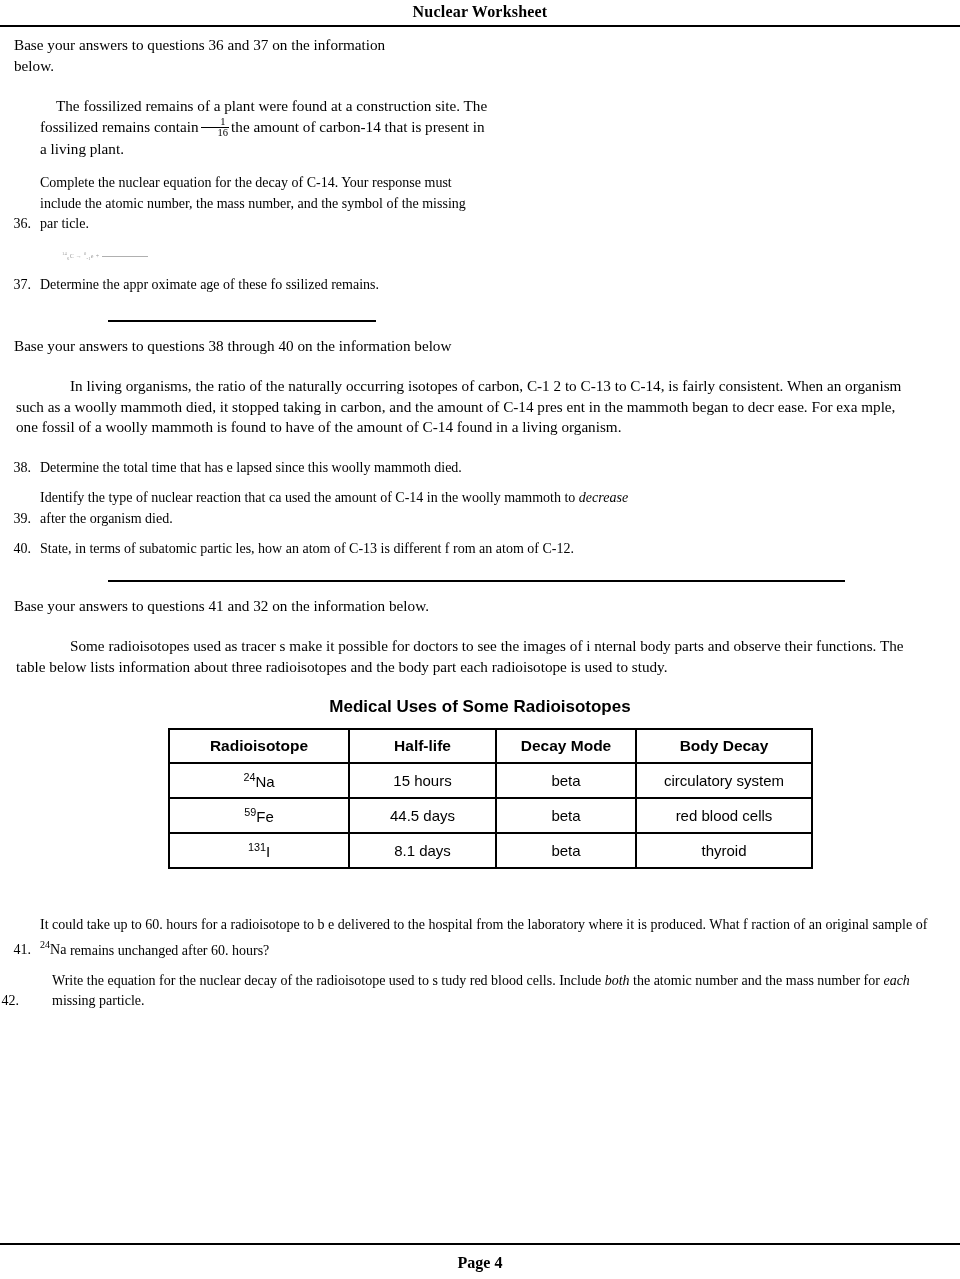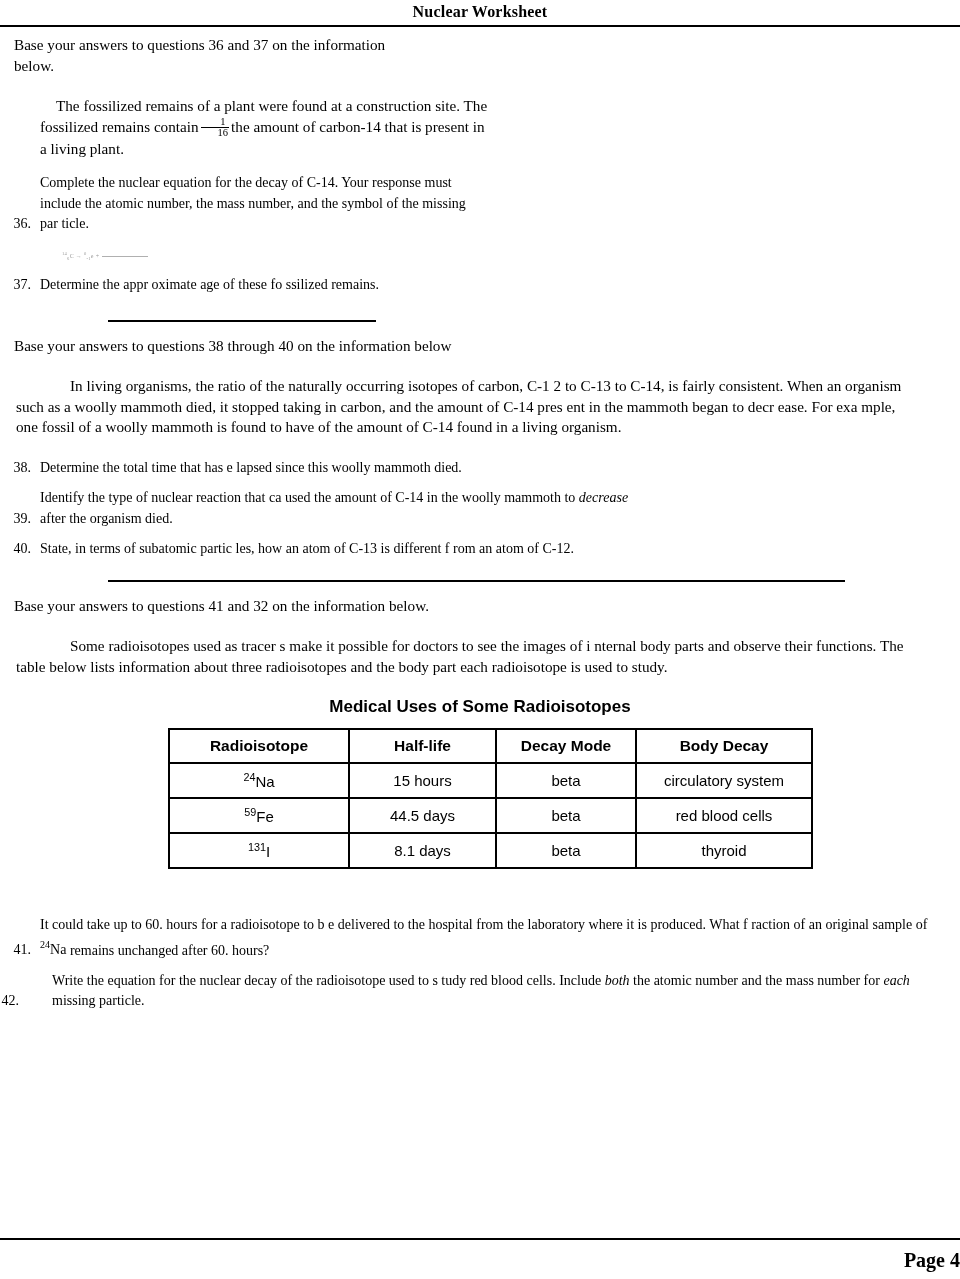--- a/index.html
+++ b/index.html
@@ -163,23 +163,23 @@
     bottom: 10px;
     width: 100%;
   }
   .footer-rule {
     border: none;
     border-top: 2.5px solid #000;
     width: 100%;
     margin: 0;
   }
   .footer-text {
-    text-align: right;
+    text-align: center;
     font-weight: bold;
-    font-size: 20px;
+    font-size: 16px;
     margin-top: 9px;
     font-family: "Liberation Serif", "DejaVu Serif", serif;
   }
   .sp8  { height: 8px; }
   .sp10 { height: 10px; }
   .sp14 { height: 14px; }
   .sp16 { height: 16px; }
   .sp20 { height: 20px; }
   .sp24 { height: 24px; }
 </style>

